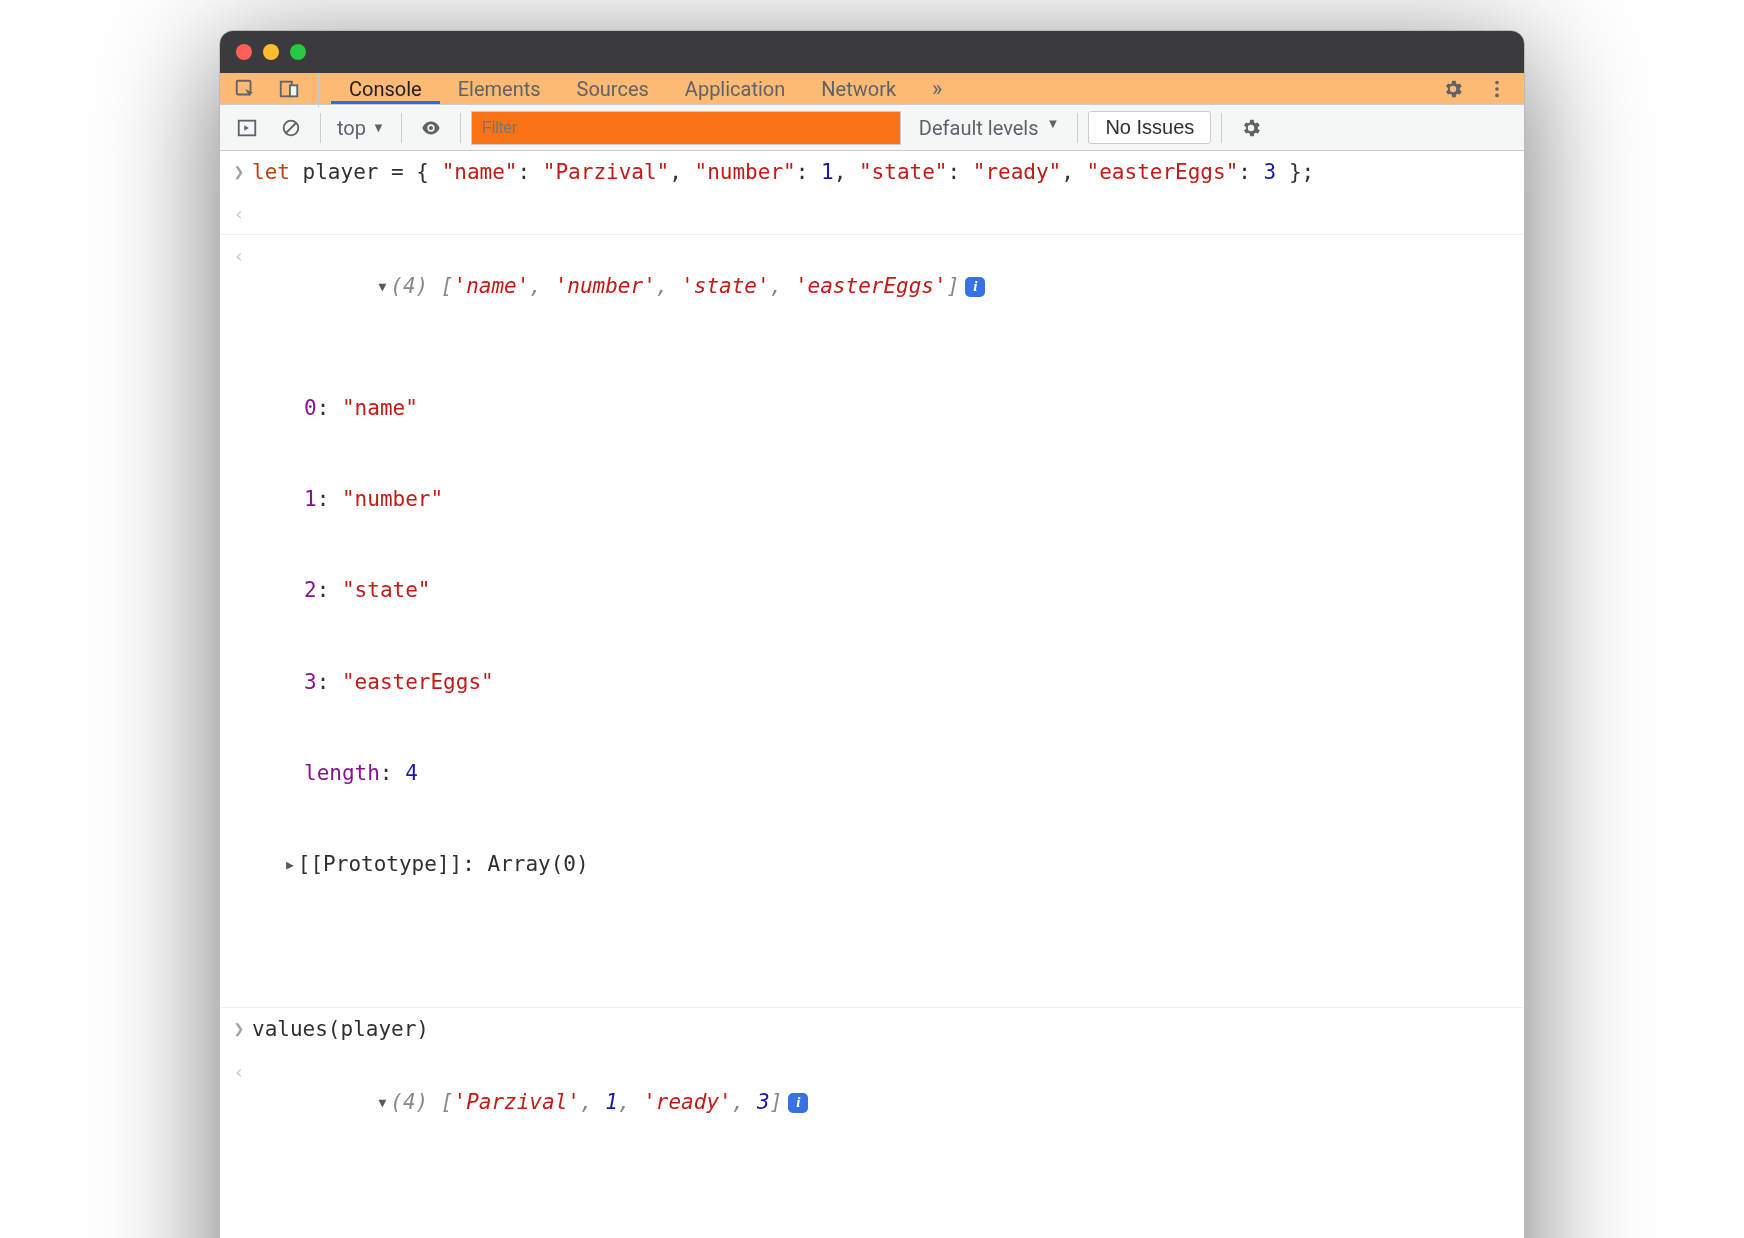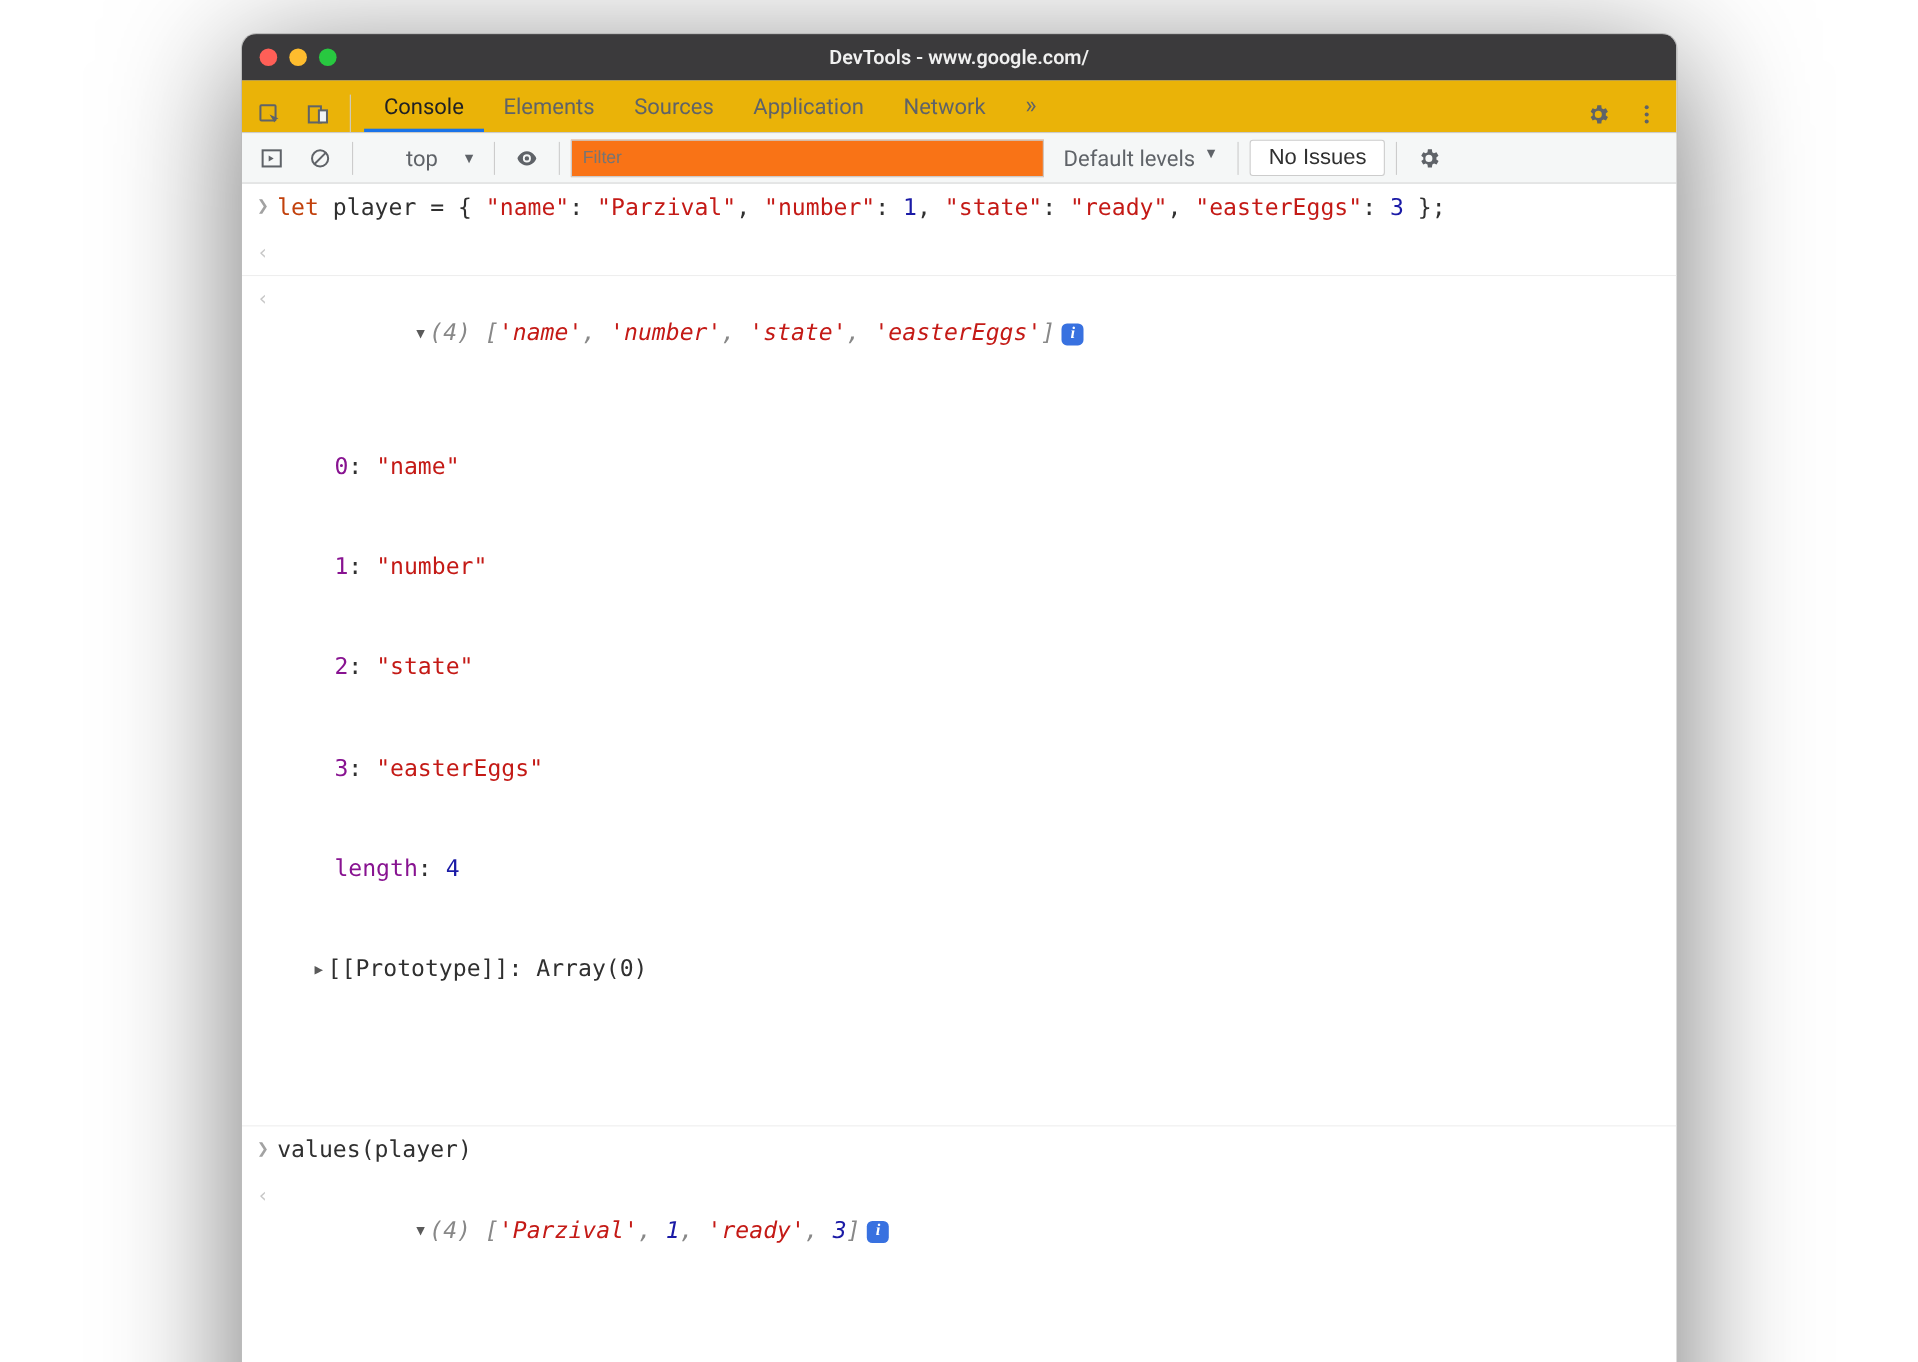--- a/index.html
+++ b/index.html
@@ -33,22 +33,22 @@
   .tl { width: 16px; height: 16px; border-radius: 50%; }
   .tl.red { background:#ff5f57; }
   .tl.amber { background:#febc2e; }
   .tl.green { background:#28c840; }
   .title {
     position: absolute; left: 0; right: 0; text-align: center;
     color: #f0f0f0; font-size: 18px; font-weight: 600; pointer-events: none;
   }
   
   .tabbar {
-    display: flex; align-items: flex-end;
-    height: 48px; background: #eab308; border-bottom: 1px solid #ccc;
+    display: flex; align-items: flex-start;
+    height: 32px; background: #fdba74; border-bottom: 1px solid #ccc;
     padding: 0 8px 0 6px; gap: 6px;
   }
   .icon-btn {
     display: inline-flex; align-items: center; justify-content: center;
     width: 38px; height: 32px; color: #5f6368; border-radius: 3px;
   }
   .icon-btn svg { width: 22px; height: 22px; }
   .divider { width: 1px; height: 34px; background: #ccc; margin: 0 6px 0 4px; }
   .tabs { display: flex; align-items: center; height: 100%; }
   .tab {
@@ -59,22 +59,22 @@
   .spacer { flex: 1; }
   
   .toolbar {
     display: flex; align-items: center; gap: 10px;
     height: 46px; padding: 0 8px; border-bottom: 1px solid #ccc;
     background-color: #f1f3f4b0;
   }
   .tool-group { display: flex; align-items: center; gap: 6px; }
   .tool-sep { width: 1px; height: 30px; background: #ccc; }
   .context-select {
-    display: flex; align-items: center; gap: 22px; color: #5f6368;
-    font-size: 20px; padding: 2px 6px; cursor: pointer; margin-left: 32px;
+    display: flex; align-items: center; gap: 6px; color: #5f6368;
+    font-size: 20px; padding: 2px 6px; cursor: pointer;
   }
   .filter-input {
     flex: 0 0 430px; height: 34px; border: 1px solid #ccc;
     background: #f97316; font-size: 16px; padding: 2px 10px; color: #333;
   }
   .filter-input::placeholder { color: #757575; }
   .levels {
     display: flex; align-items: flex-start; gap: 8px; color: #5f6368;
     font-size: 20px; padding: 2px 8px; cursor: pointer; white-space: nowrap;
   }
@@ -135,21 +135,20 @@
 
 <div class="stage">
   <div class="window">
 
     <div class="titlebar">
       <div class="traffic">
         <div class="tl red"></div>
         <div class="tl amber"></div>
         <div class="tl green"></div>
       </div>
-      <div class="title">DevTools - www.google.com/</div>
     </div>
 
     <div class="tabbar">
       <span class="icon-btn">
         <svg viewBox="0 0 24 24" fill="none" stroke="currentColor" stroke-width="2">
           <rect x="3" y="3" width="15" height="15" rx="1"></rect>
           <path d="M12 12 l9 4 -3 1 -1 3 z" fill="currentColor" stroke="none"></path>
         </svg>
       </span>
       <span class="icon-btn">

